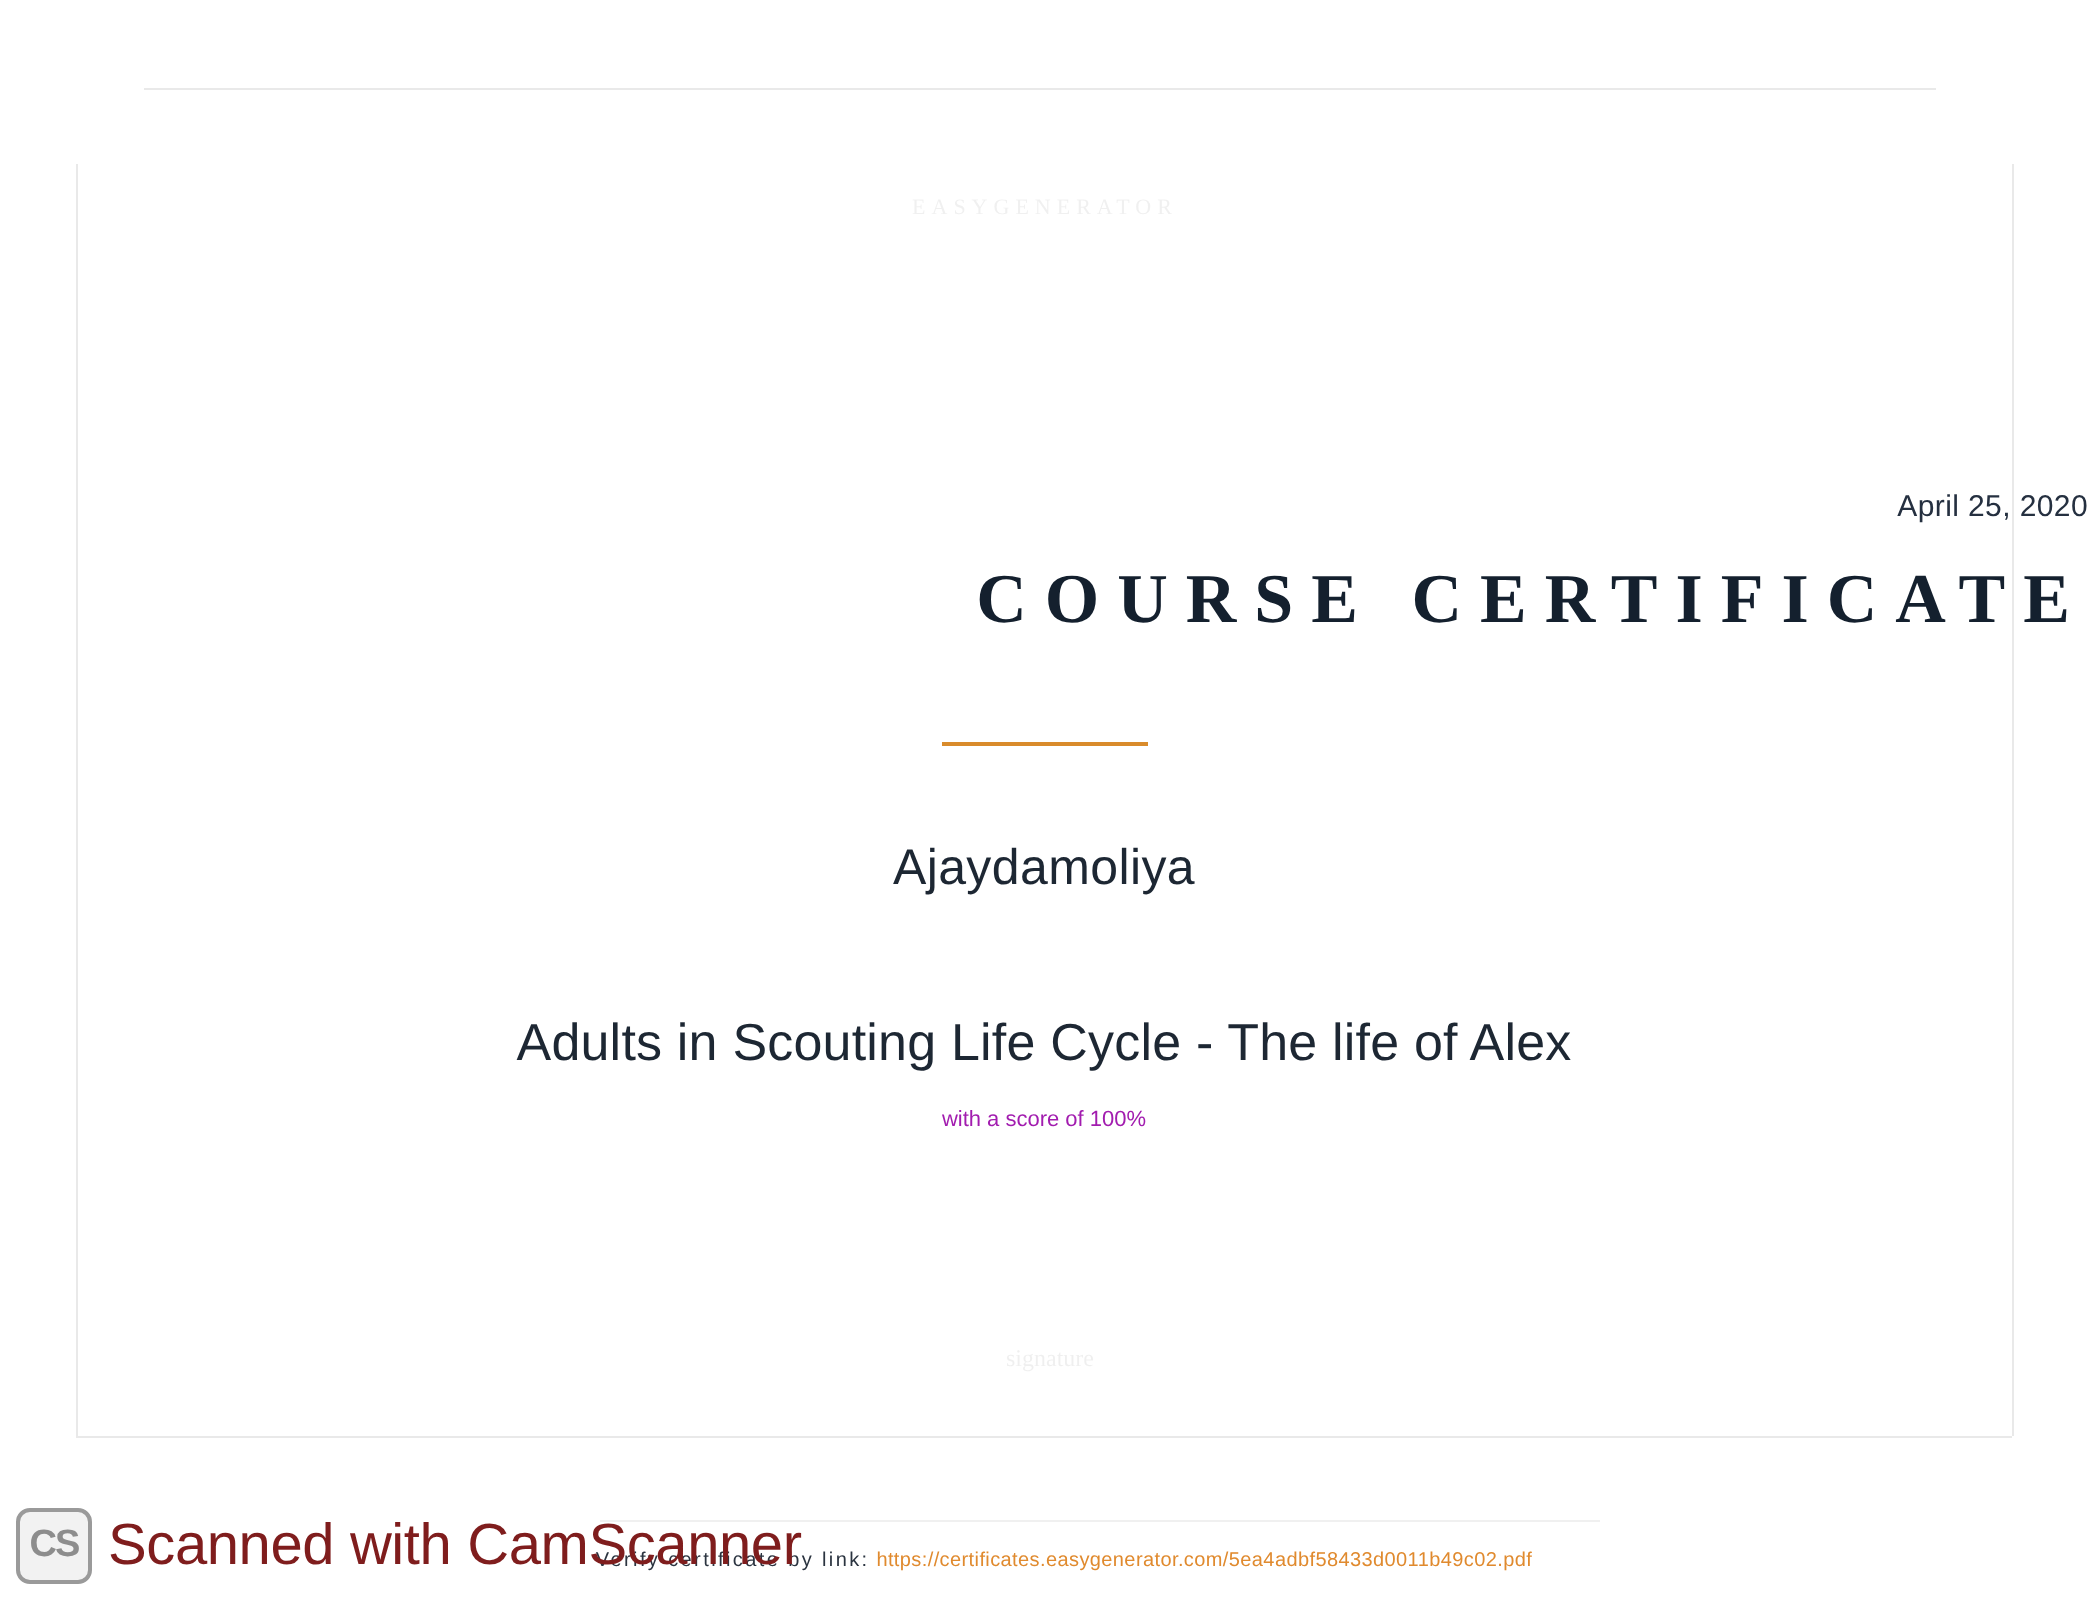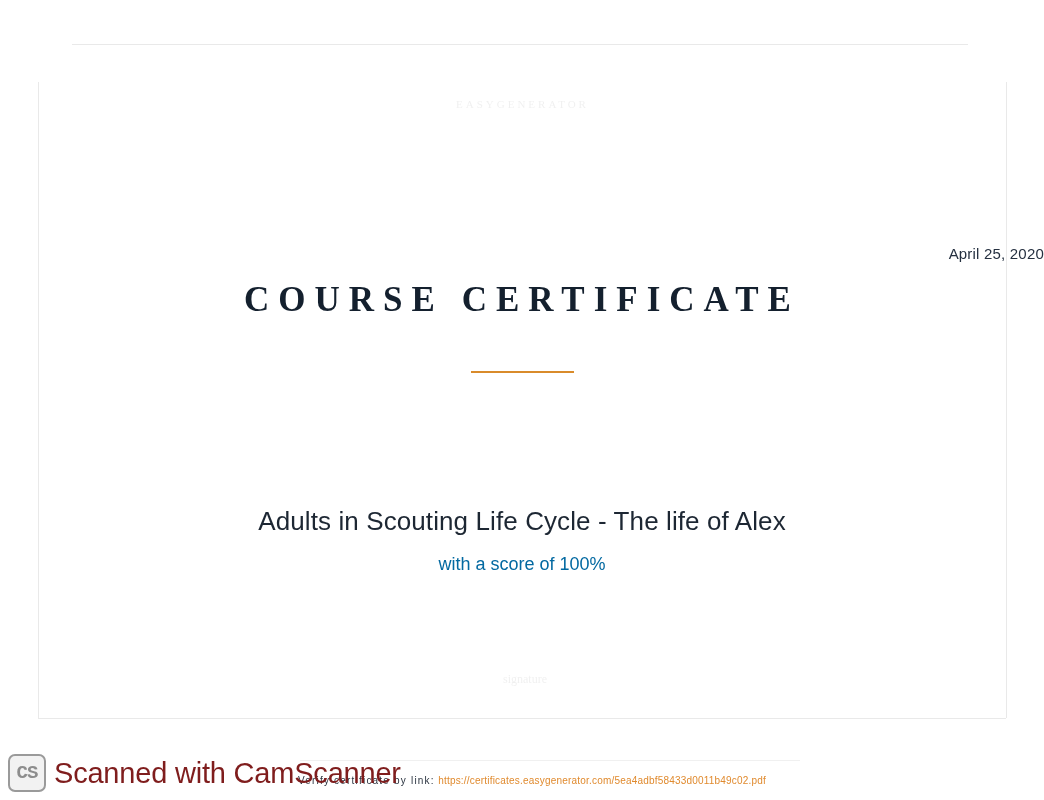--- a/index.html
+++ b/index.html
@@ -88,21 +88,21 @@
     font-size: 15px;
     color: #253040;
     letter-spacing: 0.2px;
   }
 
   #certificate-title {
     position: absolute;
     left: 0;
     right: 0;
     top: 280px;
-    text-align: center;
+    text-align: right;
     font-family: "Liberation Serif", serif;
     font-size: 35px;
     font-weight: bold;
     letter-spacing: 9px;
     color: #14202e;
   }
 
   #title-divider {
     position: absolute;
     left: 471px;
@@ -143,22 +143,22 @@
     color: #1d2733;
     letter-spacing: 0.1px;
   }
 
   #score-text {
     position: absolute;
     left: 0;
     right: 0;
     top: 554px;
     text-align: center;
-    font-size: 18px;
-    color: #0369a1;
+    font-size: 11px;
+    color: #a21caf;
   }
 
   
   #signature-ghost {
     position: absolute;
     left: 440px;
     top: 672px;
     width: 170px;
     height: 20px;
     opacity: 0.07;
@@ -202,21 +202,21 @@
   #camscanner-logo {
     width: 38px;
     height: 38px;
     border-radius: 7px;
     background: #f2f2f2;
     border: 2px solid #9a9a9a;
     box-sizing: border-box;
     display: flex;
     align-items: center;
     justify-content: center;
-    font-family: Liberation Mono, monospace;
+    font-family: Liberation Sans, sans-serif;
     font-weight: bold;
     font-size: 19px;
     color: #8d8d8d;
     letter-spacing: -1px;
   }
   #camscanner-text {
     font-size: 29px;
     color: #7f1d1d;
     letter-spacing: -0.2px;
   }
@@ -233,20 +233,21 @@
   <div class="scan-edge" id="edge-bottom-2"></div>
 
   <div id="logo-ghost">EASYGENERATOR</div>
 
   <div id="issue-date">April 25, 2020</div>
 
   <div id="certificate-title">COURSE CERTIFICATE</div>
 
   <div id="title-divider"></div>
 
+  <div id="recipient-name">Ajaydamoliya</div>
 
 
   <div id="course-name">Adults in Scouting Life Cycle - The life of Alex</div>
 
   <div id="score-text">with a score of 100%</div>
 
   <div id="signature-ghost">signature</div>
 
   <div id="verify-line">
     <span id="verify-label">Verify  certificate  by  link:</span>

